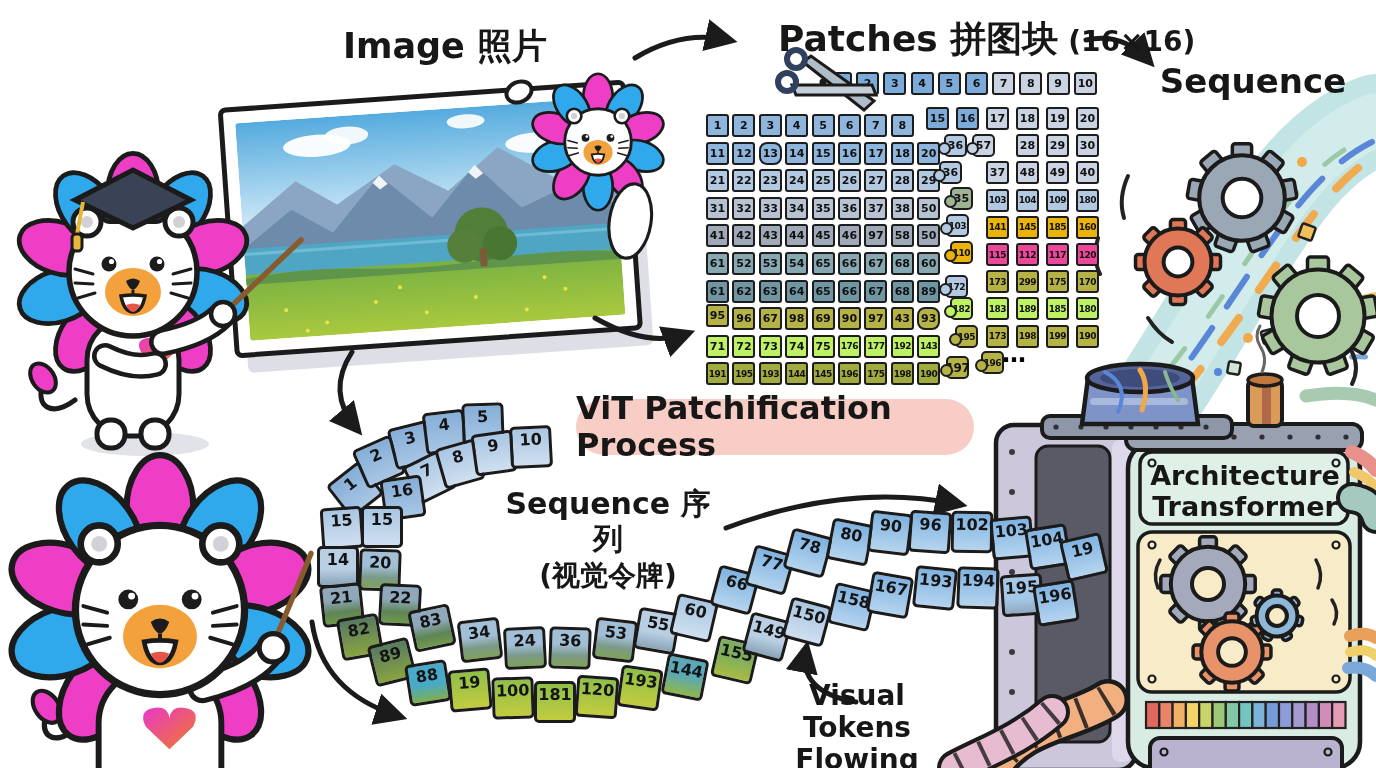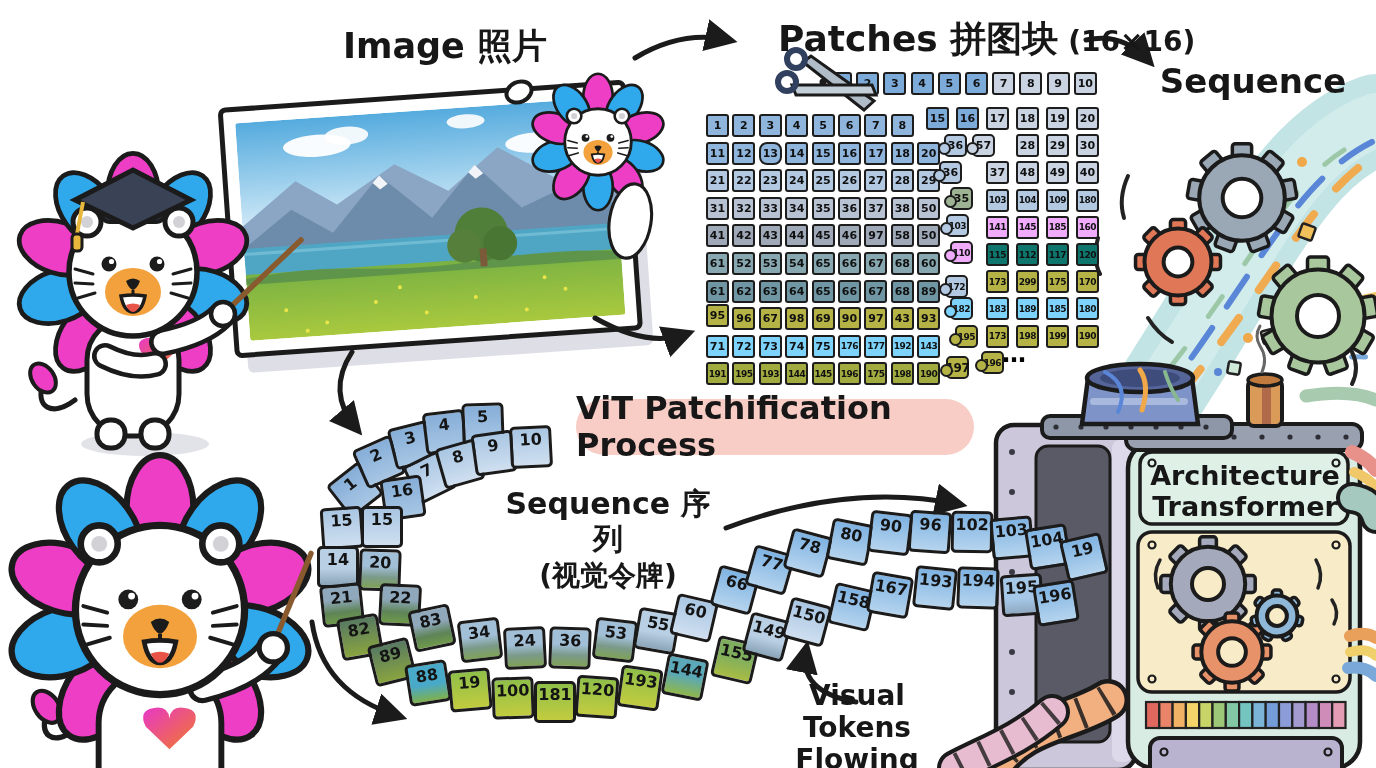--- a/index.html
+++ b/index.html
@@ -13,22 +13,22 @@
   
   .patch-cell{position:absolute;box-sizing:border-box;width:23px;height:23px;
     border:2px solid #1d1d1d;border-radius:3px;display:flex;align-items:center;justify-content:center;
     font-size:11px;font-weight:700;color:#101010;}
   .loose{border-radius:5px;}
   .loose::before{content:"";position:absolute;left:-8px;top:6px;width:9px;height:9px;
     background:inherit;border:2px solid #1d1d1d;border-radius:50%;}
   .c-sky1{background:#7cabd9}.c-sky2{background:#8fb5dd}.c-skyl{background:#b3c9e2}
   .c-mtnl{background:#b7c2d2}.c-mtn{background:#9fa9b8}
   .c-lake1{background:#87a8b0}.c-lake2{background:#6f96a2}
-  .c-olive{background:#b5b246}.c-olive2{background:#7dd3fc}.c-og{background:#a2ab40}
-  .c-rl{background:#c9d3e2}.c-slate{background:#f0abfc}.c-sd{background:#0f766e}.c-sage{background:#9db394}
+  .c-olive{background:#b5b246}.c-olive2{background:#bef264}.c-og{background:#a2ab40}
+  .c-rl{background:#c9d3e2}.c-slate{background:#eab308}.c-sd{background:#ec4899}.c-sage{background:#9db394}
   
   .flow-tile{position:absolute;box-sizing:border-box;width:42px;height:42px;border:3px solid #1b1b1b;
     border-radius:5px;display:flex;align-items:flex-start;justify-content:center;padding-top:1px;
     font-size:16px;font-weight:700;color:#141414;}
   .t-sky{background:linear-gradient(180deg,#7fb3e2,#b5d4ee)}
   .t-sky2{background:linear-gradient(180deg,#86aed8,#a8c6e4)}
   .t-skyl{background:linear-gradient(180deg,#a9c6e2,#cfdff0)}
   .t-mtnl{background:linear-gradient(180deg,#b9cfe4 55%,#8aa4b8)}
   .t-mtn{background:linear-gradient(180deg,#a2bfd8 40%,#7b9a8a 70%,#7fa257)}
   .t-mtn2{background:linear-gradient(180deg,#8fa8bc 35%,#5f8457 70%,#6f9a4a)}
@@ -496,21 +496,21 @@
       <div class="patch-cell c-lake2" style="left: 890.8px; top: 279.6px;">68</div>
       <div class="patch-cell c-lake2" style="left: 917.2px; top: 279.6px;">89</div>
       <div class="patch-cell c-olive" style="left: 706px; top: 304px;">95</div>
       <div class="patch-cell c-olive" style="left: 732.4px; top: 307.2px;">96</div>
       <div class="patch-cell c-olive" style="left: 758.8px; top: 307.2px;">67</div>
       <div class="patch-cell c-olive" style="left: 785.2px; top: 307.2px;">98</div>
       <div class="patch-cell c-olive" style="left: 811.6px; top: 307.2px;">69</div>
       <div class="patch-cell c-olive" style="left: 838px; top: 307.2px;">90</div>
       <div class="patch-cell c-olive" style="left: 864.4px; top: 307.2px;">97</div>
       <div class="patch-cell c-olive" style="left: 890.8px; top: 307.2px;">43</div>
-      <div class="patch-cell c-olive" style="left: 917.2px; top: 307.2px;">93</div>
+      <div class="patch-cell c-olive" style="left: 917.2px; top: 307.2px; border-radius: 8px;">93</div>
       <div class="patch-cell c-olive2" style="left: 706px; top: 334.8px;">71</div>
       <div class="patch-cell c-olive2" style="left: 732.4px; top: 334.8px;">72</div>
       <div class="patch-cell c-olive2" style="left: 758.8px; top: 334.8px;">73</div>
       <div class="patch-cell c-olive2" style="left: 785.2px; top: 334.8px;">74</div>
       <div class="patch-cell c-olive2" style="left: 811.6px; top: 334.8px;">75</div>
       <div class="patch-cell c-olive2" style="left: 838px; top: 334.8px; font-size: 9px; letter-spacing: -0.5px;">176</div>
       <div class="patch-cell c-olive2" style="left: 864.4px; top: 334.8px; font-size: 9px; letter-spacing: -0.5px;">177</div>
       <div class="patch-cell c-olive2" style="left: 890.8px; top: 334.8px; font-size: 9px; letter-spacing: -0.5px;">192</div>
       <div class="patch-cell c-olive2" style="left: 917.2px; top: 334.8px; font-size: 9px; letter-spacing: -0.5px;">143</div>
       <div class="patch-cell c-og" style="left: 706px; top: 362.4px; font-size: 9px; letter-spacing: -0.5px;">191</div>

